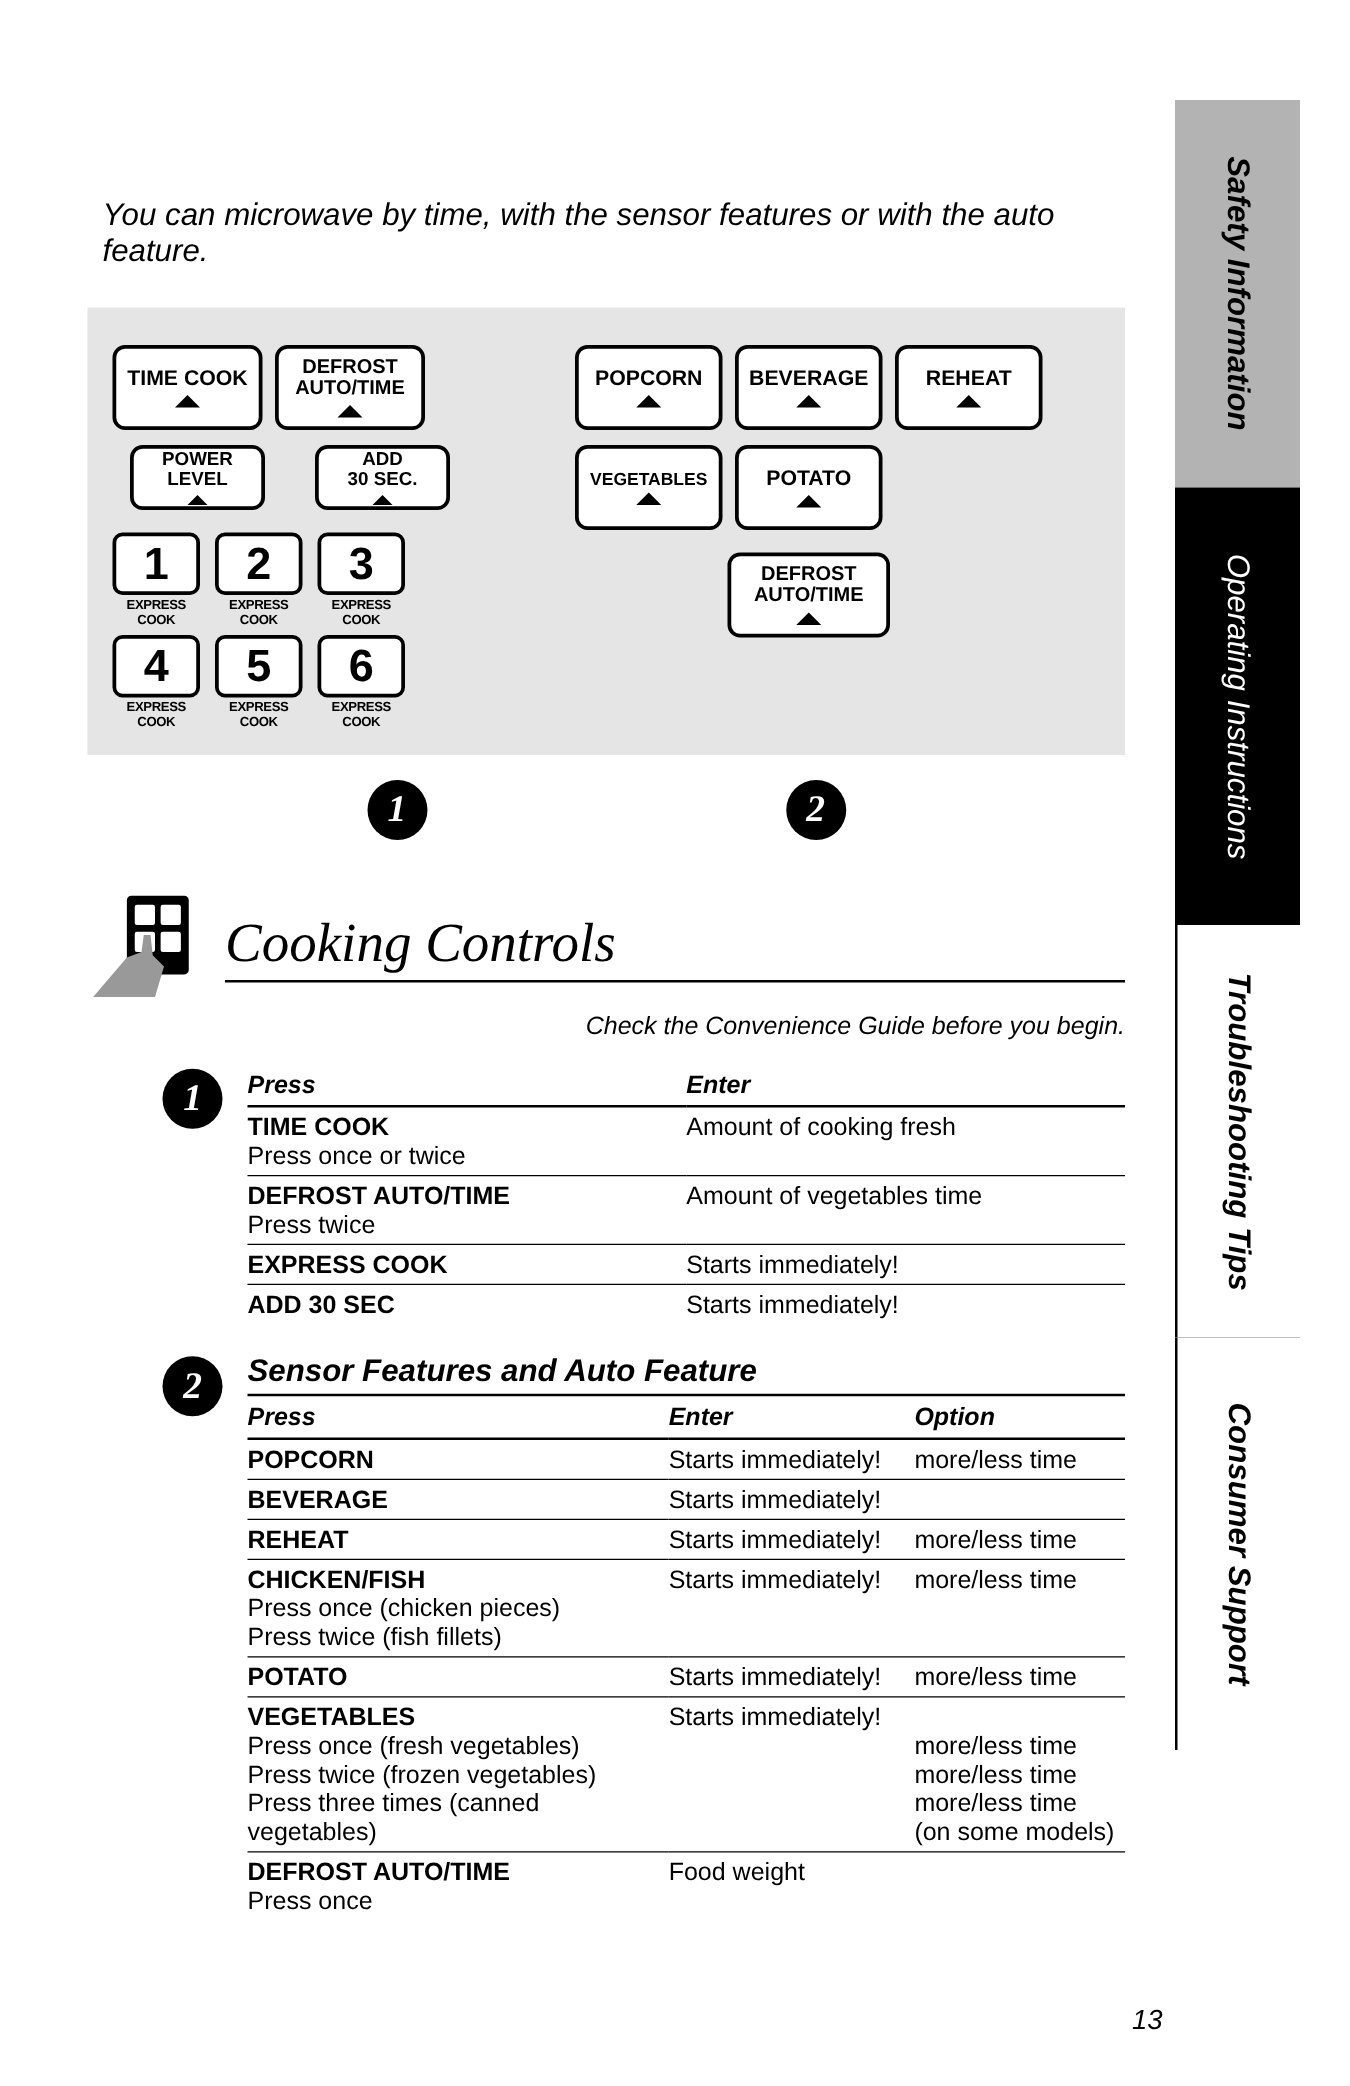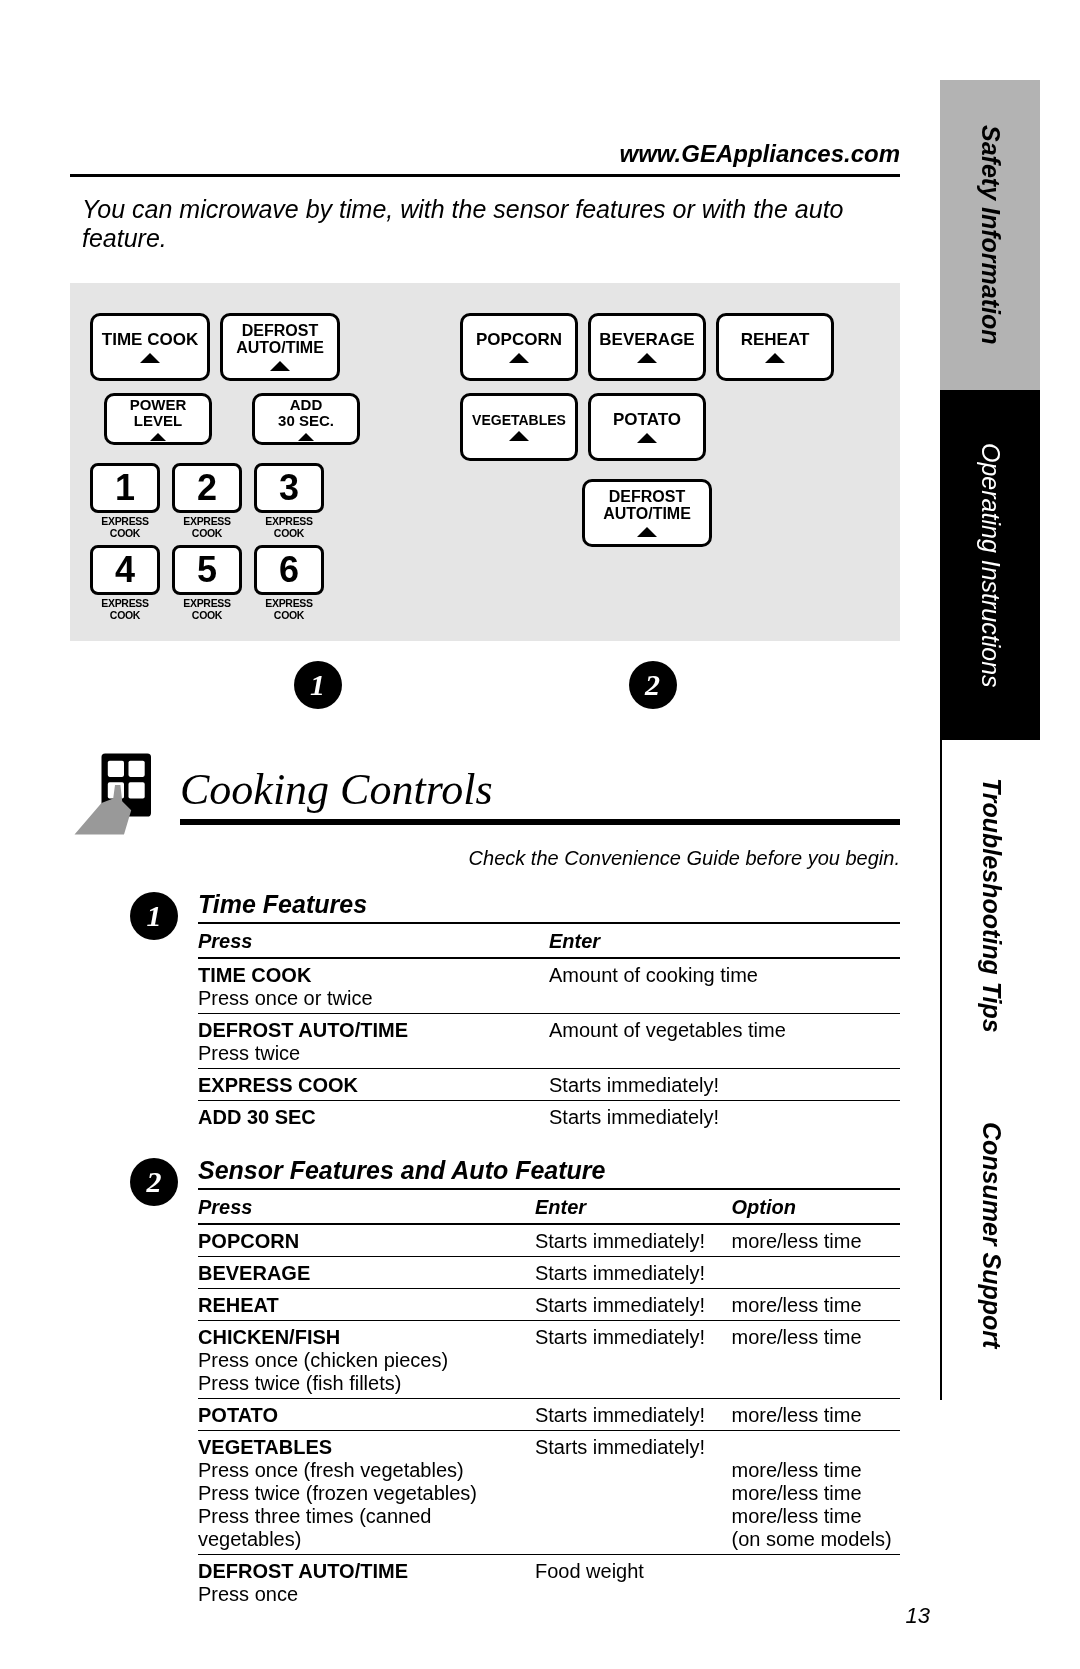--- a/index.html
+++ b/index.html
@@ -85,21 +85,21 @@
     margin-top: 20px; padding: 0 80px;
   }
   .section-head { display: flex; align-items: center; gap: 20px; margin-top: 40px; }
   .hand-icon {
     width: 90px; height: 90px; position: relative;
   }
   .hand-icon svg { width: 100%; height: 100%; }
   .section-title {
     font-family: Georgia, 'Times New Roman', serif;
     font-style: italic; font-size: 44px; font-weight: normal;
-    border-bottom: 6px solid #000000; flex: 1; padding-bottom: 4px;
+    border-bottom: 2px solid #000000; flex: 1; padding-bottom: 4px;
   }
   .subtitle {
     font-style: italic; font-size: 20px; margin: 8px 0 20px 110px; text-align: right;
   }
   .feature-block { display: flex; gap: 20px; margin-top: 14px; margin-left: 60px; }
   .feature-block .callout { flex: 0 0 48px; margin-top: 2px; }
   .feature-content { flex: 1; }
   .feature-title {
     font-style: italic; font-weight: bold; font-size: 25px;
     border-bottom: 2px solid #000; padding-bottom: 3px; margin-bottom: 2px;
@@ -128,21 +128,20 @@
   .pagenum {
     position: absolute; right: 150px; bottom: 40px;
     font-style: italic; font-size: 22px;
   }
   .sep-line { position:absolute; left:0; width:100px; border-top:2px solid #000;}
 </style>
 </head>
 <body>
 
 <div class="page">
-  <div class="url">www.GEAppliances.com</div>
   <div class="intro">You can microwave by time, with the sensor features or with the auto feature.</div>
 
   <div class="panel-area">
     <div class="group-left">
       <div class="row">
         <div class="btn btn-lg">
           <span>TIME COOK</span>
           <div class="tri"></div>
         </div>
         <div class="btn btn-lg" style="font-size:16px">
@@ -240,30 +239,29 @@
         <path d="M 5 95 L 35 60 L 48 55 L 50 40 L 56 40 L 58 58 L 68 68 L 60 95 Z" fill="#999"></path>
       </svg>
     </div>
     <div class="section-title">Cooking Controls</div>
   </div>
   <div class="subtitle">Check the Convenience Guide before you begin.</div>
 
   <div class="feature-block">
     <div class="callout">1</div>
     <div class="feature-content">
-      <div class="feature-title">Time Features</div>
       <table>
         <tbody>
             <tr>
           <th style="width:50%">Press</th>
           <th>Enter</th>
         </tr>
         <tr class="rule">
               <td><span class="b">TIME COOK</span><br><span>Press once or twice</span></td>
-              <td>Amount of cooking time</td>
+              <td>Amount of cooking fresh</td>
             </tr>
         <tr class="rule">
               <td><span class="b">DEFROST AUTO/TIME</span><br><span>Press twice</span></td>
               <td>Amount of vegetables time</td>
             </tr>
         <tr class="rule">
               <td class="b">EXPRESS COOK</td>
               <td>Starts immediately!</td>
             </tr>
         <tr class="rule">

